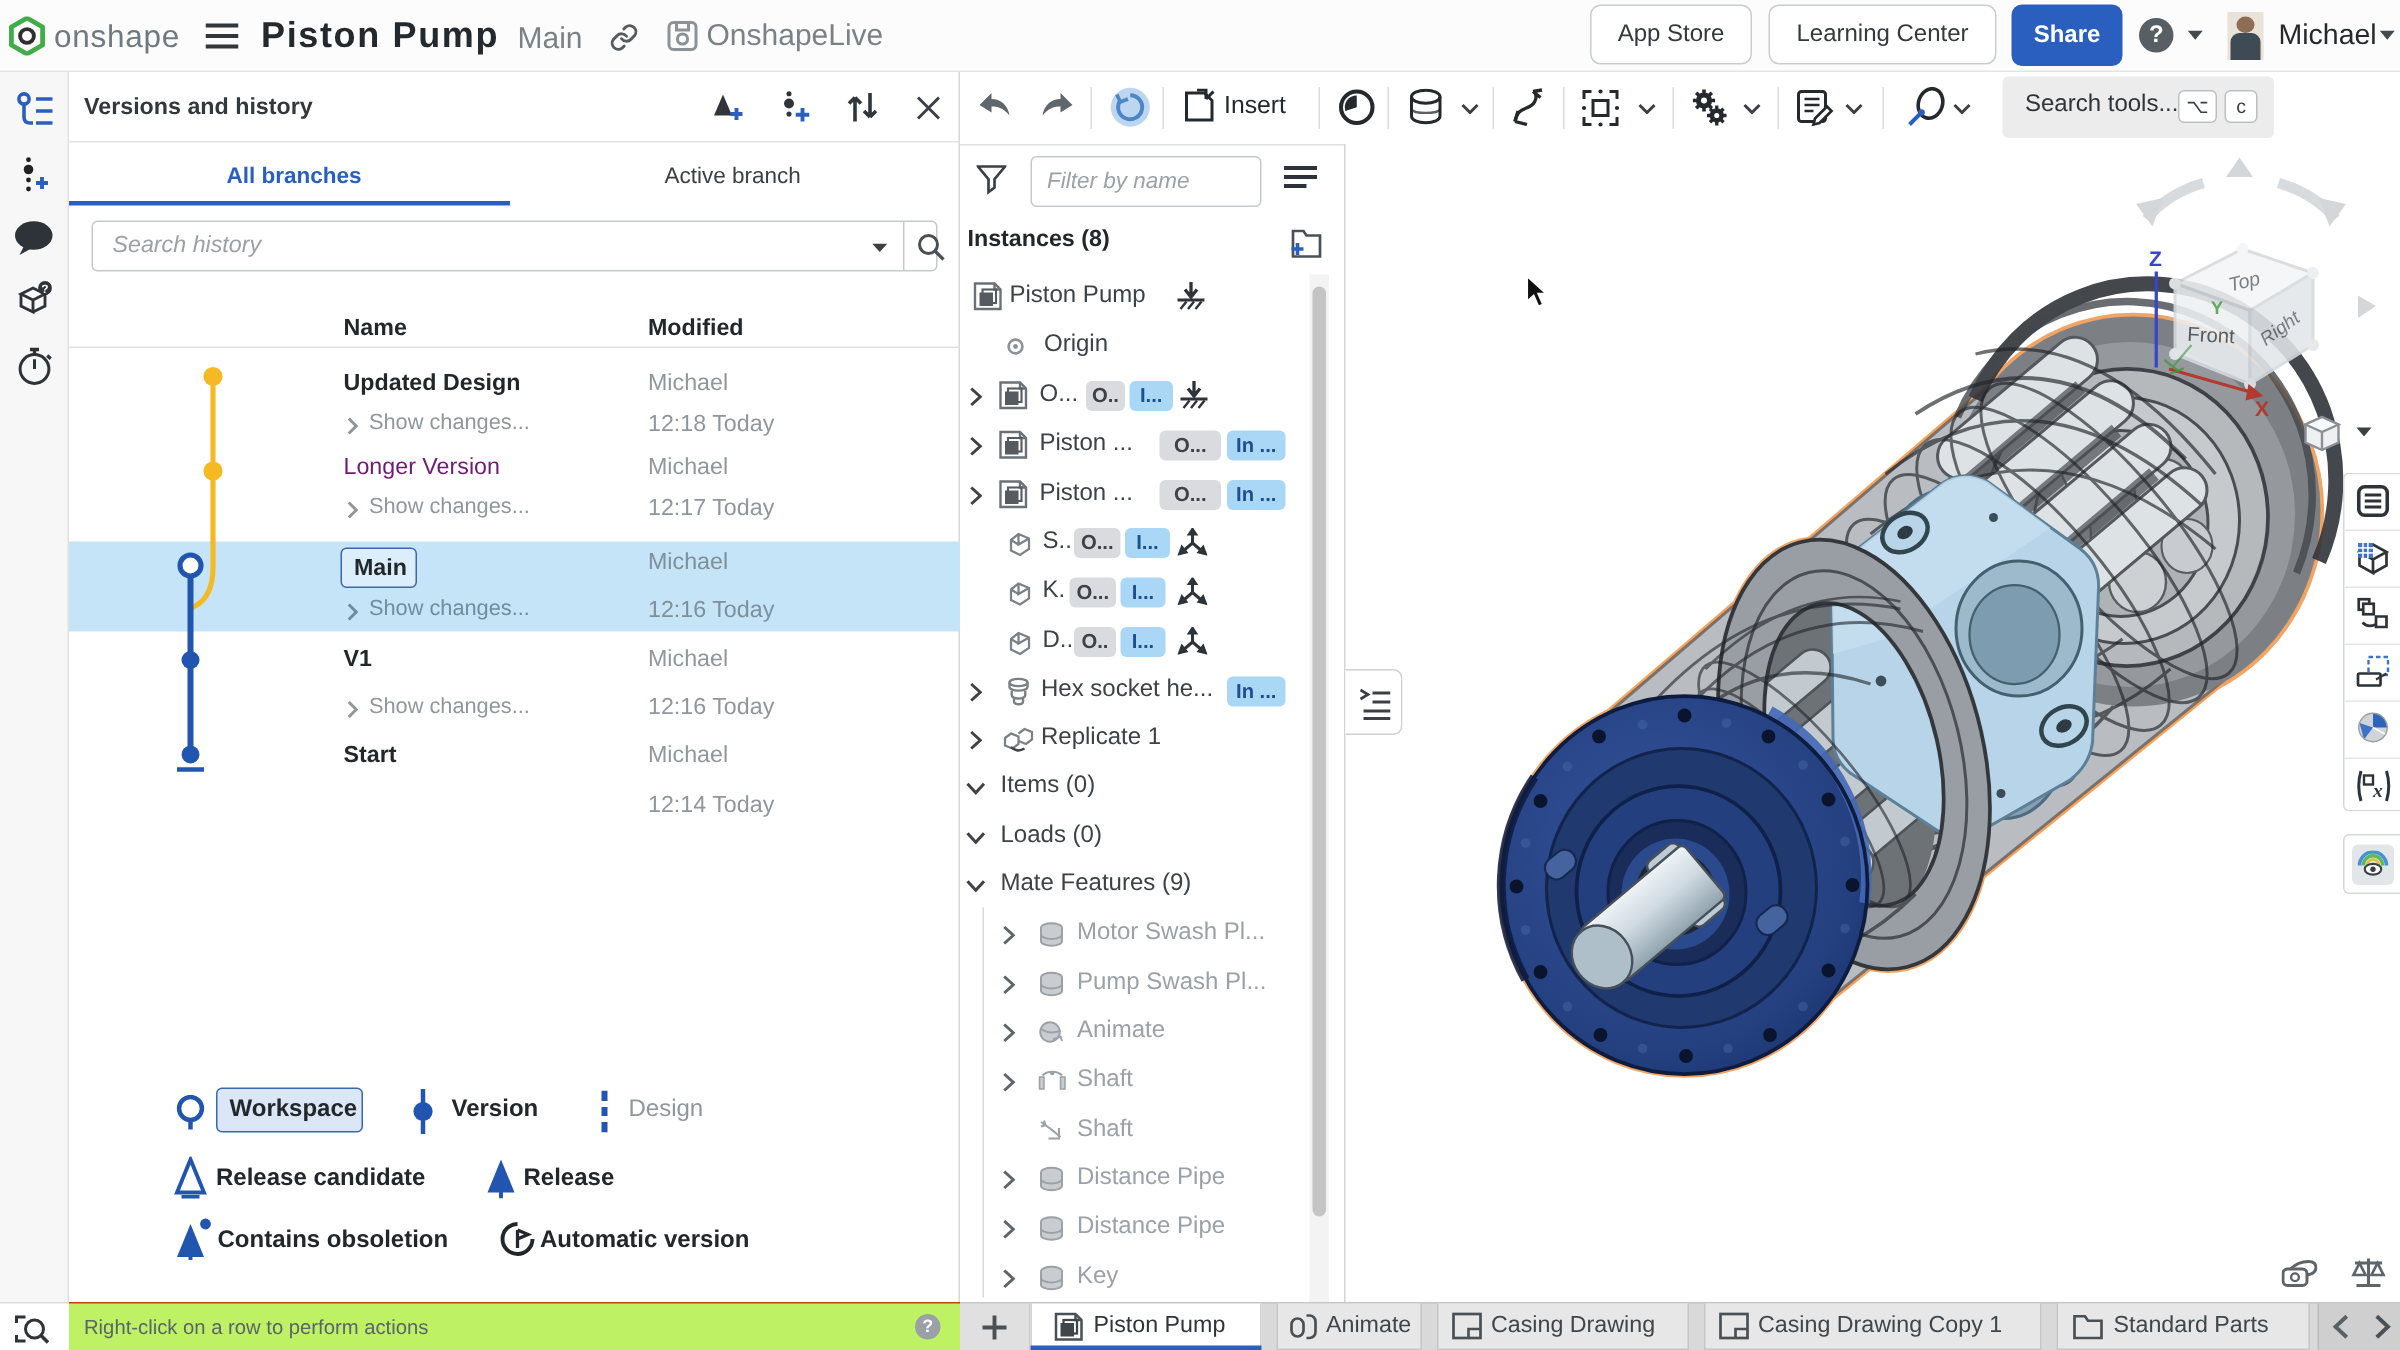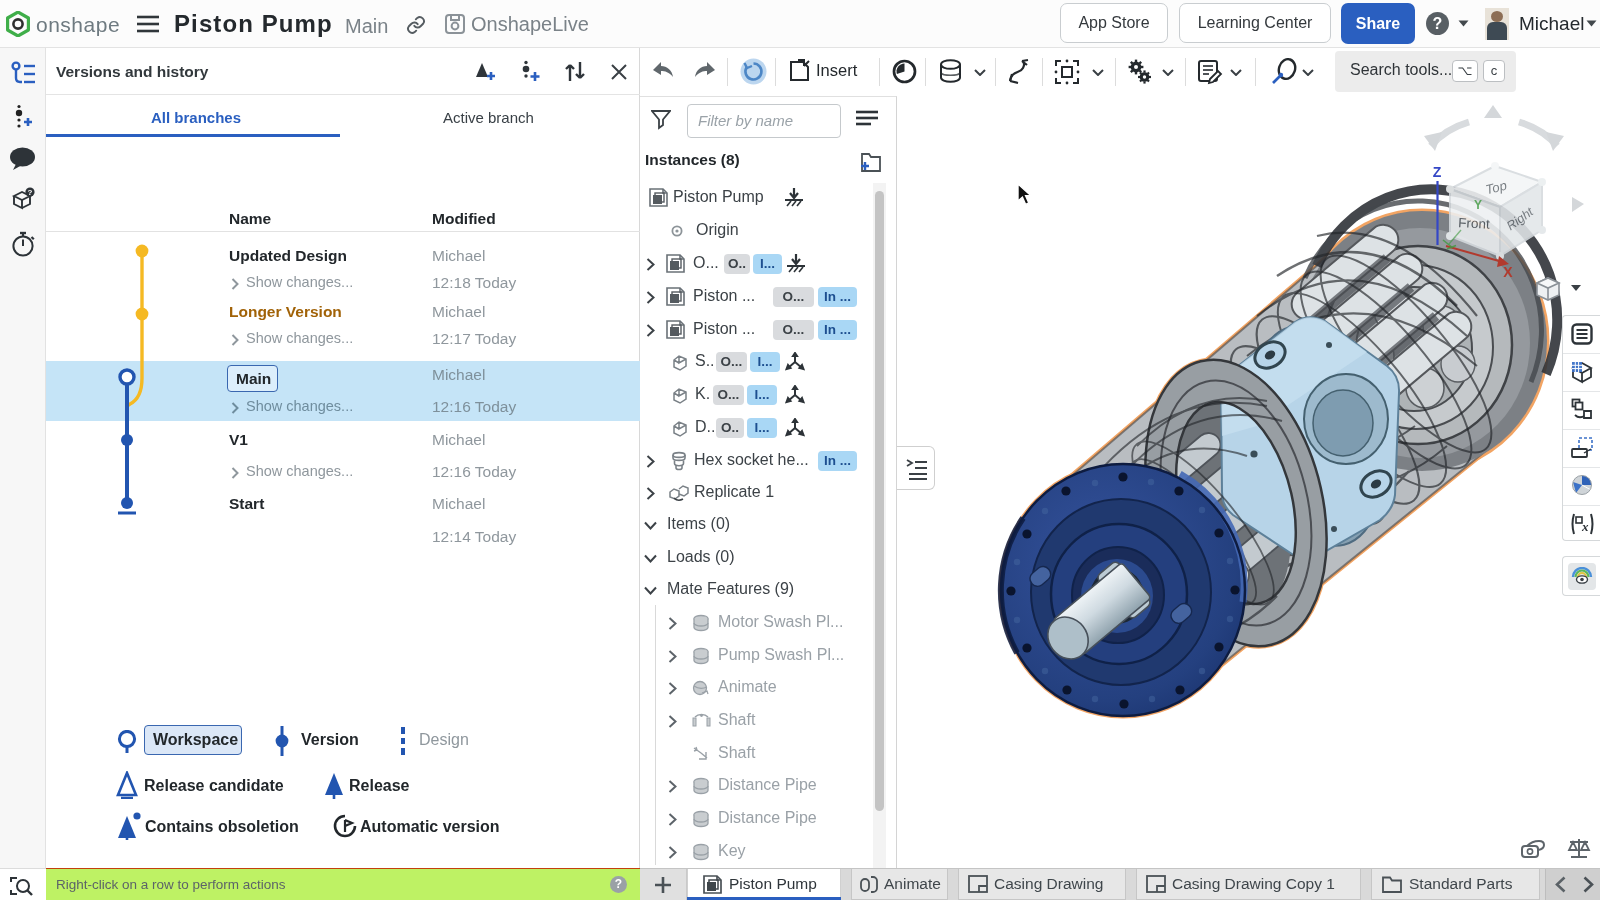--- a/index.html
+++ b/index.html
@@ -146,20 +146,31 @@
         <path d="M6 20 V4 M6 4 l-4 4 M6 4 l4 4"></path>
         <path d="M16 1 v16 M16 17 l-4-4 M16 17 l4-4"></path>
       </g>
     </svg>
 
     <svg class="abs" style="left:565px;top:16px" width="16" height="16" viewBox="0 0 16 16">
       <path d="M1 1 L15 15 M15 1 L1 15" stroke="#3a4045" stroke-width="2"></path>
     </svg>
   </div>
 
+  <div class="abs" style="left:15px;top:99px;width:564px;height:34px;border:1px solid #c5c9cc;border-radius:4px;">
+    <div class="abs" style="left:13px;top:7px;font-size:15.5px;font-style:italic;color:#9aa2a8;">Search history</div>
+    <svg class="abs" style="left:519px;top:14px" width="11" height="7" viewBox="0 0 11 7">
+        <path d="M0.5 0.5 L5.5 6 L10.5 0.5" fill="#3a4045"></path>
+      </svg>
+    <div class="abs" style="left:540px;top:0;width:1px;height:32px;background:#c5c9cc;"></div>
+    <svg class="abs" style="left:549px;top:7px" width="19" height="19" viewBox="0 0 19 19">
+      <circle cx="8" cy="8" r="6" fill="none" stroke="#4a5156" stroke-width="2"></circle>
+      <line x1="12.5" y1="12.5" x2="18" y2="18" stroke="#4a5156" stroke-width="2.2"></line>
+    </svg>
+  </div>
 
   <div class="abs" style="left:183px;top:162px;font-size:15.5px;font-weight:bold;color:#22272b;">Name</div>
   <div class="abs" style="left:386px;top:162px;font-size:15.5px;font-weight:bold;color:#22272b;">Modified</div>
   <div class="abs" style="left:0;top:183px;width:594px;height:1px;background:#e2e2e2;"></div>
 
   <div class="abs" style="left:0;top:313px;width:594px;height:60px;background:#c5e4f7;"></div>
 
   <svg class="abs" style="left:60px;top:190px" width="120" height="290" viewBox="0 0 120 290">
 
     <path d="M36 13 V140 Q36 160 24 166 L21 168" fill="none" stroke="#f5b923" stroke-width="3.4"></path>
@@ -174,21 +185,21 @@
   </svg>
 
   <div class="abs" style="left:183px;top:199px;font-size:15.5px;font-weight:bold;color:#22272b;">Updated Design</div>
   <div class="abs" style="left:200px;top:226px;font-size:14.5px;color:#8f979d;">Show changes...</div>
   <svg class="abs" style="left:185px;top:230px" width="8" height="12" viewBox="0 0 8 12">
       <path d="M1.5 1 L6.5 6 L1.5 11" fill="none" stroke="#8f979d" stroke-width="2"></path>
     </svg>
   <div class="abs" style="left:386px;top:199px;font-size:15.5px;color:#8f979d;">Michael</div>
   <div class="abs" style="left:386px;top:226px;font-size:15.5px;color:#8f979d;">12:18 Today</div>
 
-  <div class="abs" style="left:183px;top:255px;font-size:15.5px;font-weight:bold;color:#a16207;">Longer Version</div>
+  <div class="abs" style="left:183px;top:255px;font-size:15.5px;font-weight:normal;color:#701a75;">Longer Version</div>
   <div class="abs" style="left:200px;top:282px;font-size:14.5px;color:#8f979d;">Show changes...</div>
   <svg class="abs" style="left:185px;top:286px" width="8" height="12" viewBox="0 0 8 12">
       <path d="M1.5 1 L6.5 6 L1.5 11" fill="none" stroke="#8f979d" stroke-width="2"></path>
     </svg>
   <div class="abs" style="left:386px;top:255px;font-size:15.5px;color:#8f979d;">Michael</div>
   <div class="abs" style="left:386px;top:282px;font-size:15.5px;color:#8f979d;">12:17 Today</div>
 
   <div class="abs" style="left:181px;top:317px;width:51px;height:27px;border:1.5px solid #3a67b0;border-radius:4px;background:#dceefb;"></div>
   <div class="abs" style="left:190px;top:322px;font-size:15.5px;font-weight:bold;color:#22272b;">Main</div>
   <div class="abs" style="left:200px;top:350px;font-size:14.5px;color:#6f8d9e;">Show changes...</div>

